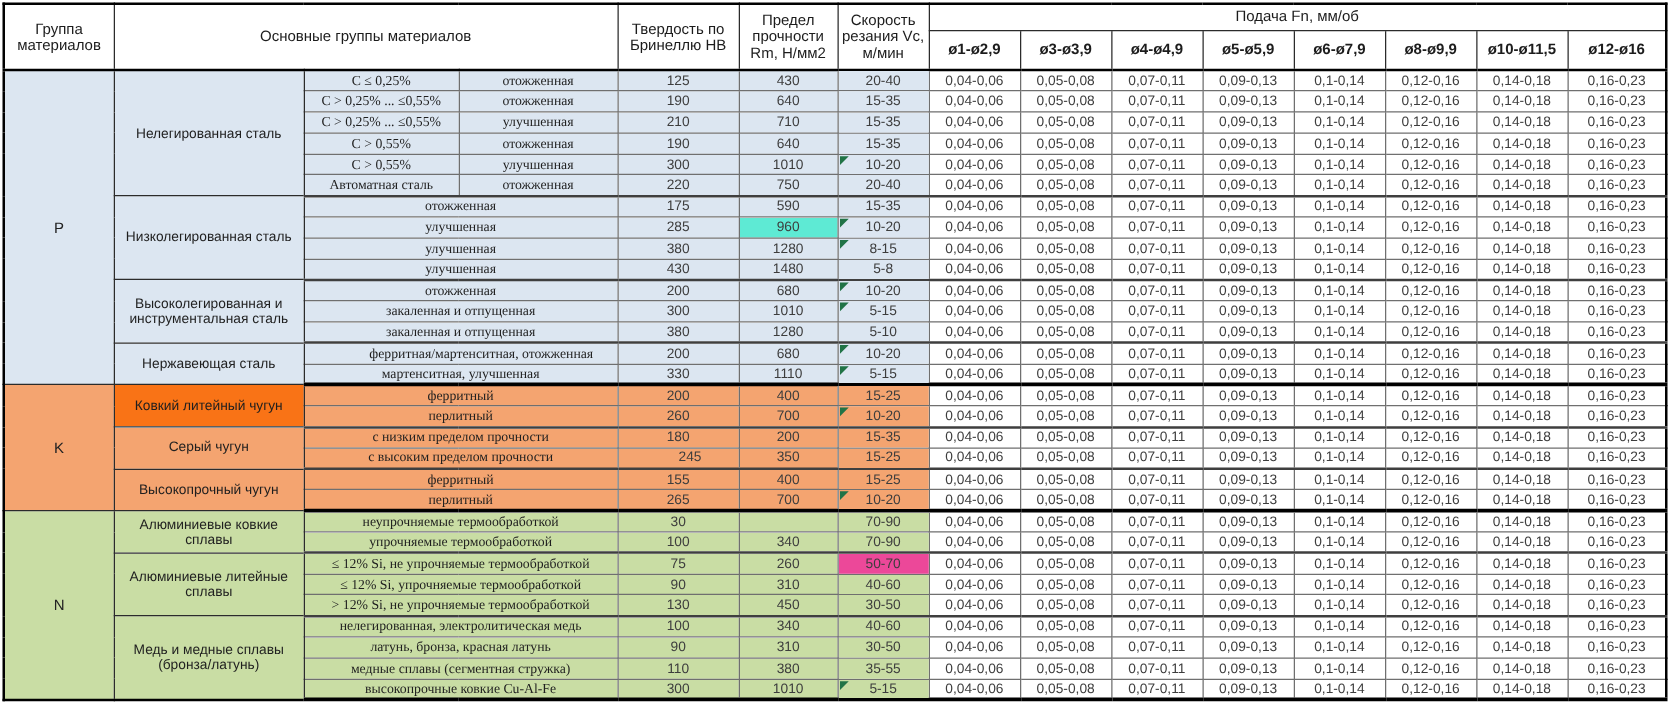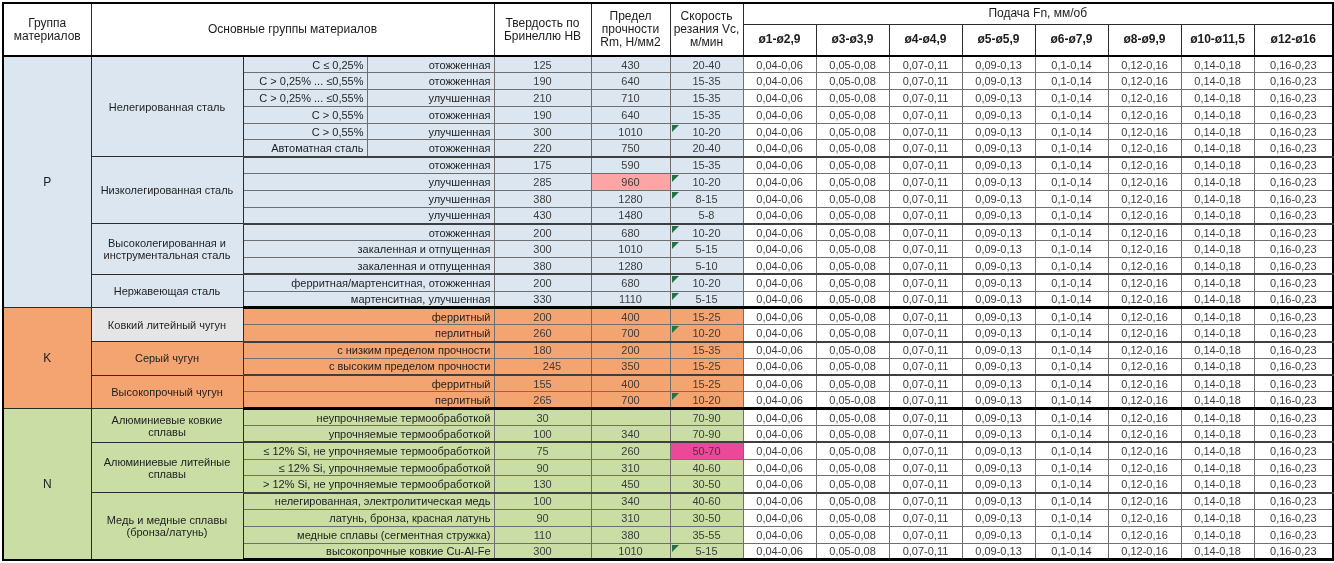--- a/index.html
+++ b/index.html
@@ -23,21 +23,21 @@
     background:#ffffff;color:#1c1c1c;font-weight:normal;font-size:12px;
     line-height:13px;white-space:normal;border-color:#2b2b2b;
   }
   thead tr:nth-child(1){height:21px;}
   thead tr:nth-child(2){height:32px;}
   thead .feed-col{font-weight:bold;}
   thead tr:nth-child(2) th, thead .rowspan2{border-bottom:2px solid #000;}
   tbody tr{height:16.8px;}
   td.letter{font-size:12px;color:#222;border-color:#2b2b2b;}
   td.subname{white-space:normal;line-height:12px;font-size:11px;color:#1f1f1f;border-color:#2b2b2b;}
-  td.cond{text-align:right;color:#1f1f1f;}
+  td.cond{text-align:center;color:#1f1f1f;font-family:Liberation Serif, serif;}
   td.num{color:#3d3d3d;}
   td.vc{position:relative;}
   td.feed{background:#ffffff;color:#3d3d3d;}
   tr.sg-end td{border-bottom:2px solid #3f3f3f;}
   tr.g-end td{border-bottom:3px solid #000;}
   .flag{
     position:absolute;left:1px;top:1px;width:0;height:0;
     border-top:7px solid var(--flag,#217346);
     border-right:7px solid transparent;
   }
@@ -191,21 +191,21 @@
         <td class="feed">0,07-0,11</td>
         <td class="feed">0,09-0,13</td>
         <td class="feed">0,1-0,14</td>
         <td class="feed">0,12-0,16</td>
         <td class="feed">0,14-0,18</td>
         <td class="feed">0,16-0,23</td>
       </tr>
       <tr>
         <td colspan="2" class="cond" style="background: rgb(220, 230, 241);">улучшенная</td>
         <td class="num" style="background: rgb(220, 230, 241);">285</td>
-        <td class="num" style="background: #fca5a5; margin-left: 25px;">960</td>
+        <td class="num" style="background: #5eead4; margin-left: 25px;">960</td>
         <td class="num vc" style="background: rgb(220, 230, 241);"><span class="flag"></span><span>10-20</span></td>
         <td class="feed">0,04-0,06</td>
         <td class="feed">0,05-0,08</td>
         <td class="feed">0,07-0,11</td>
         <td class="feed">0,09-0,13</td>
         <td class="feed">0,1-0,14</td>
         <td class="feed">0,12-0,16</td>
         <td class="feed">0,14-0,18</td>
         <td class="feed">0,16-0,23</td>
       </tr>
@@ -304,21 +304,21 @@
         <td class="feed">0,05-0,08</td>
         <td class="feed">0,07-0,11</td>
         <td class="feed">0,09-0,13</td>
         <td class="feed">0,1-0,14</td>
         <td class="feed">0,12-0,16</td>
         <td class="feed">0,14-0,18</td>
         <td class="feed">0,16-0,23</td>
       </tr>
       <tr>
         <td rowspan="6" class="letter" style="background: rgb(244, 164, 112);">K</td>
-        <td rowspan="2" class="subname" style="background: #e5e5e5;">Ковкий литейный чугун</td>
+        <td rowspan="2" class="subname" style="background: #f97316;">Ковкий литейный чугун</td>
         <td colspan="2" class="cond" style="background: rgb(244, 164, 112);">ферритный</td>
         <td class="num" style="background: rgb(244, 164, 112);">200</td>
         <td class="num" style="background: rgb(244, 164, 112);">400</td>
         <td class="num vc" style="background: rgb(244, 164, 112);"><span>15-25</span></td>
         <td class="feed">0,04-0,06</td>
         <td class="feed">0,05-0,08</td>
         <td class="feed">0,07-0,11</td>
         <td class="feed">0,09-0,13</td>
         <td class="feed">0,1-0,14</td>
         <td class="feed">0,12-0,16</td>

